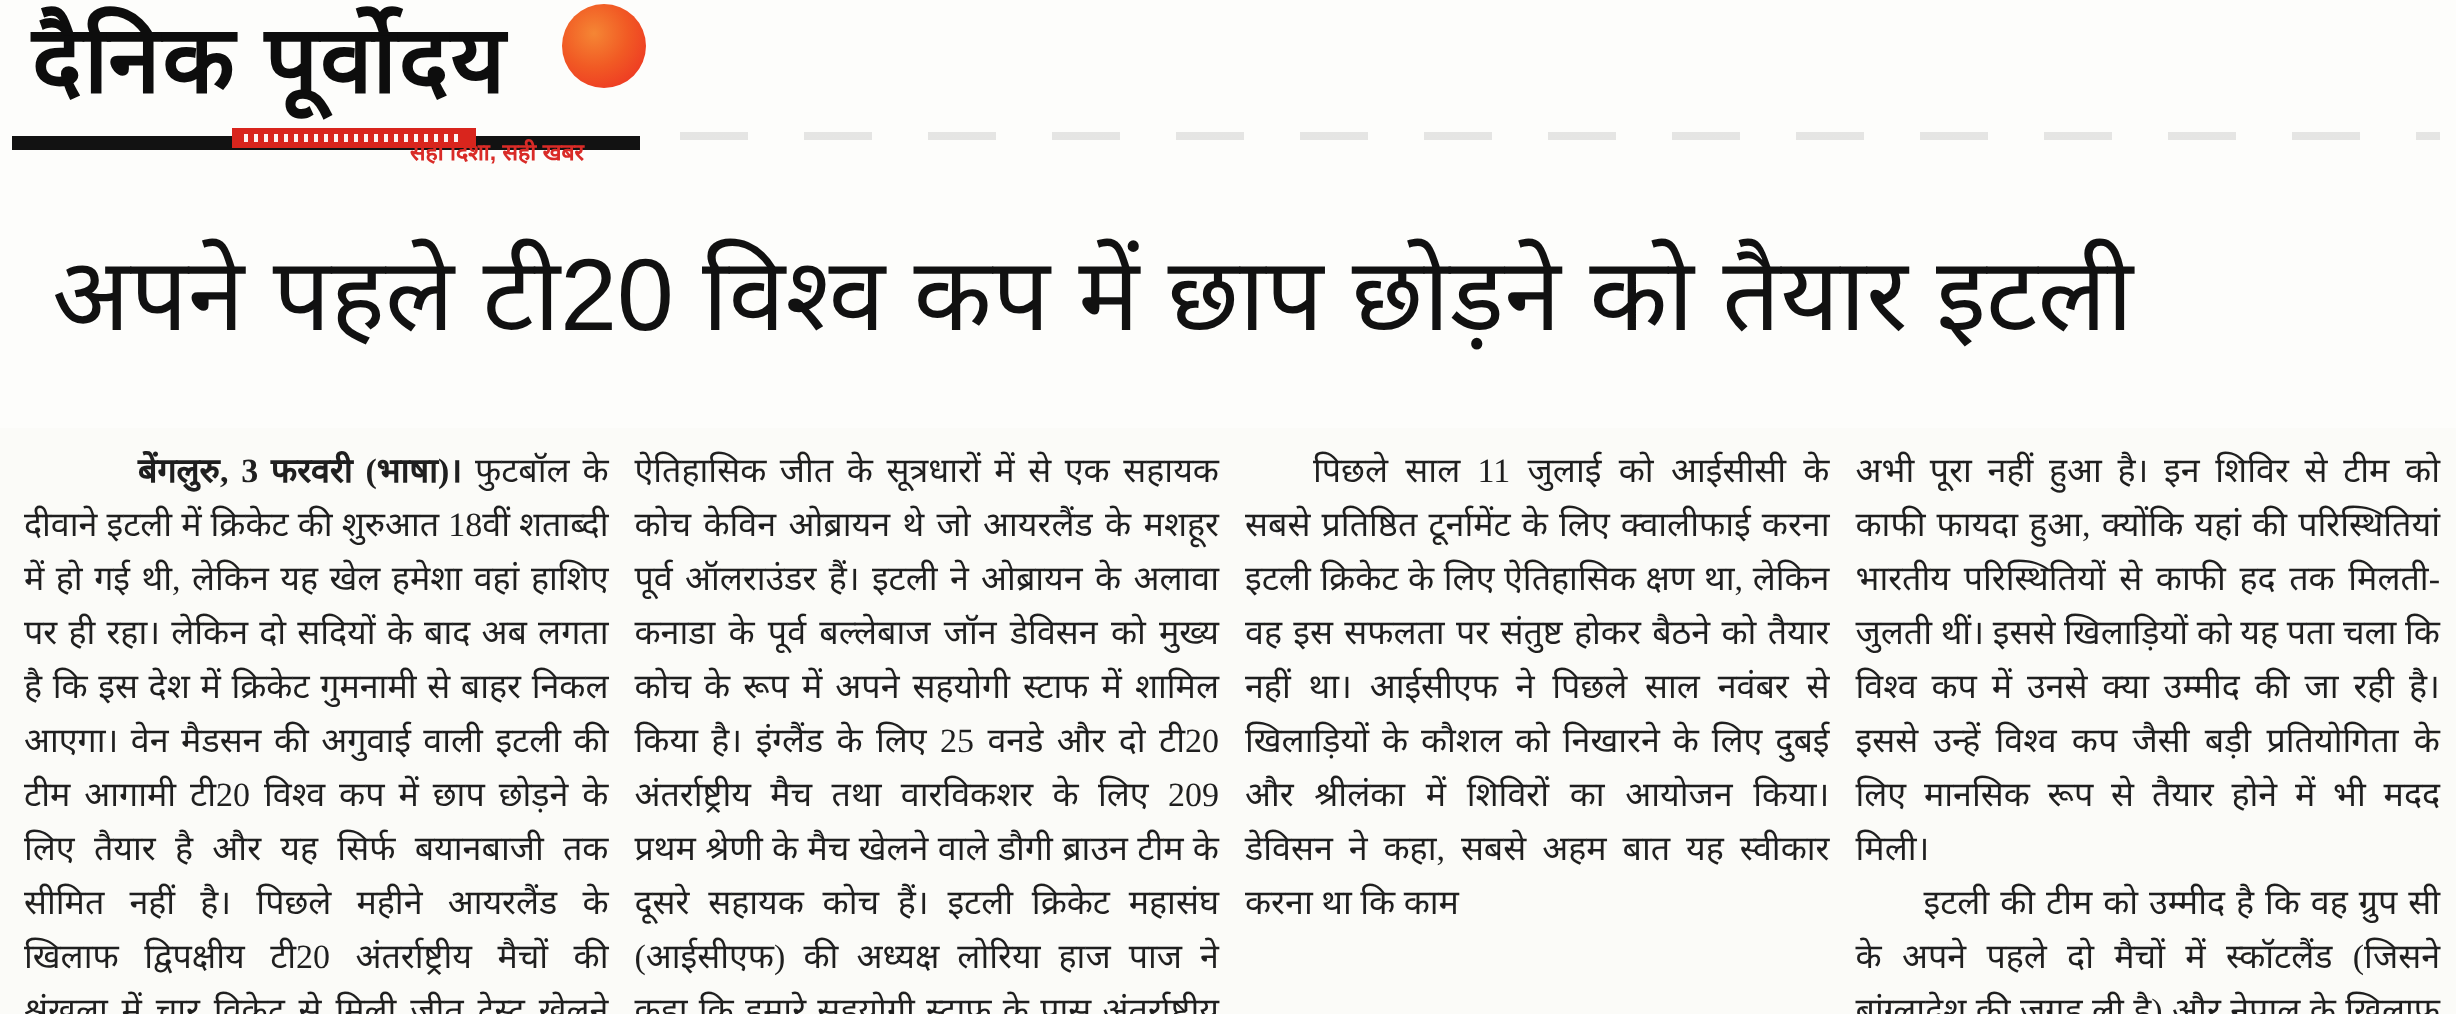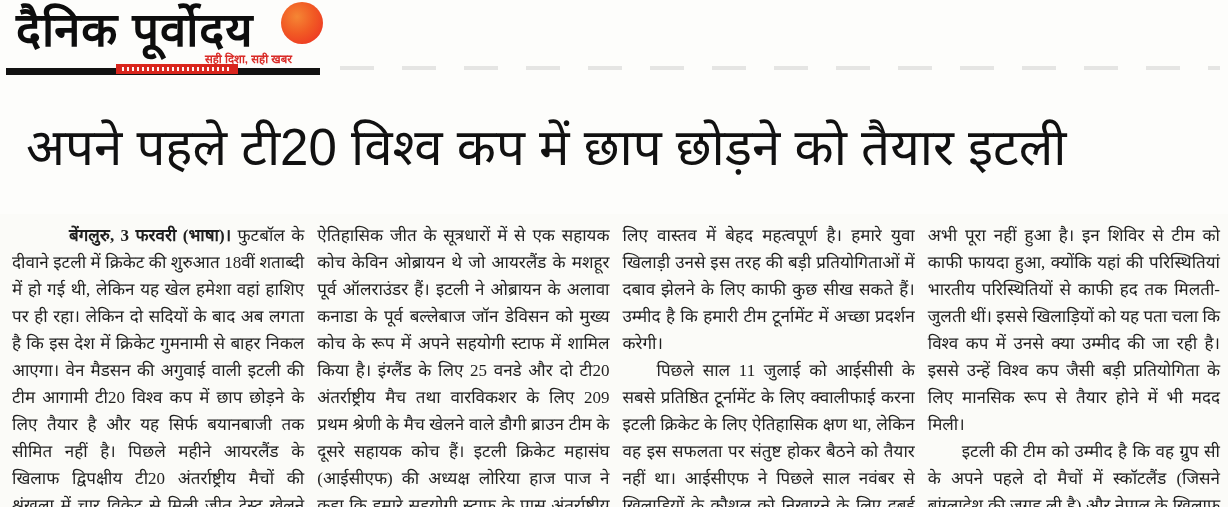--- a/index.html
+++ b/index.html
@@ -15,21 +15,21 @@
     position:absolute;left:281px;top:2px;width:42px;height:42px;border-radius:50%;
     background:radial-gradient(circle at 38% 35%, #f58634 0%, #f15a24 45%, #ee3b23 80%);
     z-index:0;
   }
   .logo-text{
     position:absolute;left:16px;top:-4px;z-index:1;
     font-size:47px;font-weight:bold;letter-spacing:1px;color:#0d0d0d;
     white-space:nowrap;
   }
   .tagline{
-    position:absolute;left:140px;top:51px;width:152px;z-index:1;
+    position:absolute;left:140px;top:68px;width:152px;z-index:1;
     text-align:right;font-size:11.5px;font-weight:bold;color:#d92b27;
     white-space:nowrap;
   }
   .masthead-rule{
     position:absolute;left:6px;top:68px;width:314px;height:7px;background:#121212;
   }
   .masthead-ribbon{
     position:absolute;left:116px;top:64px;width:122px;height:10px;background:#d9251d;z-index:2;
     overflow:hidden;
   }
@@ -79,20 +79,19 @@
 
 <div class="article">
   <div class="col">
     <p class="indent"><span class="lead">बेंगलुरु, 3 फरवरी (भाषा)।</span><span> फुटबॉल के दीवाने इटली में क्रिकेट की शुरुआत 18वीं शताब्दी में हो गई थी, लेकिन यह खेल हमेशा वहां हाशिए पर ही रहा। लेकिन दो सदियों के बाद अब लगता है कि इस देश में क्रिकेट गुमनामी से बाहर निकल आएगा। वेन मैडसन की अगुवाई वाली इटली की टीम आगामी टी20 विश्व कप में छाप छोड़ने के लिए तैयार है और यह सिर्फ बयानबाजी तक सीमित नहीं है। पिछले महीने आयरलैंड के खिलाफ द्विपक्षीय टी20 अंतर्राष्ट्रीय मैचों की श्रृंखला में चार विकेट से मिली जीत टेस्ट खेलने वाले देश के खिलाफ इटली की पहली जीत थी।</span></p>
 
   </div>
   <div class="col">
     <p><span>ऐतिहासिक जीत के सूत्रधारों में से एक सहायक कोच केविन ओब्रायन थे जो आयरलैंड के मशहूर पूर्व ऑलराउंडर हैं। इटली ने ओब्रायन के अलावा कनाडा के पूर्व बल्लेबाज जॉन डेविसन को मुख्य कोच के रूप में अपने सहयोगी स्टाफ में शामिल किया है। इंग्लैंड के लिए 25 वनडे और दो टी20 अंतर्राष्ट्रीय मैच तथा वारविकशर के लिए 209 प्रथम श्रेणी के मैच खेलने वाले डौगी ब्राउन टीम के दूसरे सहायक कोच हैं। इटली क्रिकेट महासंघ (आईसीएफ) की अध्यक्ष लोरिया हाज पाज ने कहा कि हमारे सहयोगी स्टाफ के पास अंतर्राष्ट्रीय अनुभव है और वे जानते हैं कि विश्व कप में खेलने के लिए क्या जरूरी होता है। यह हमारे</span></p>
   </div>
   <div class="col">
-    <p><span>लिए वास्तव में बेहद महत्वपूर्ण है। हमारे युवा खिलाड़ी उनसे इस तरह की बड़ी प्रतियोगिताओं में दबाव झेलने के लिए काफी कुछ सीख सकते हैं। उम्मीद है कि हमारी टीम टूर्नामेंट में अच्छा प्रदर्शन करेगी।</span></p>
     <p class="indent"><span>पिछले साल 11 जुलाई को आईसीसी के सबसे प्रतिष्ठित टूर्नामेंट के लिए क्वालीफाई करना इटली क्रिकेट के लिए ऐतिहासिक क्षण था, लेकिन वह इस सफलता पर संतुष्ट होकर बैठने को तैयार नहीं था। आईसीएफ ने पिछले साल नवंबर से खिलाड़ियों के कौशल को निखारने के लिए दुबई और श्रीलंका में शिविरों का आयोजन किया। डेविसन ने कहा, सबसे अहम बात यह स्वीकार करना था कि काम</span></p>
   </div>
   <div class="col">
     <p><span>अभी पूरा नहीं हुआ है। इन शिविर से टीम को काफी फायदा हुआ, क्योंकि यहां की परिस्थितियां भारतीय परिस्थितियों से काफी हद तक मिलती-जुलती थीं। इससे खिलाड़ियों को यह पता चला कि विश्व कप में उनसे क्या उम्मीद की जा रही है। इससे उन्हें विश्व कप जैसी बड़ी प्रतियोगिता के लिए मानसिक रूप से तैयार होने में भी मदद मिली।</span></p>
     <p class="indent"><span>इटली की टीम को उम्मीद है कि वह ग्रुप सी के अपने पहले दो मैचों में स्कॉटलैंड (जिसने बांग्लादेश की जगह ली है) और नेपाल के खिलाफ दमदार प्रदर्शन करेगी। इसके बाद उसे पूर्व चैंपियन इंग्लैंड और वेस्टइंडीज के खिलाफ कड़ी चुनौती का सामना करना पड़ेगा।</span></p>
   </div>
 </div>
 
 </body></html>

